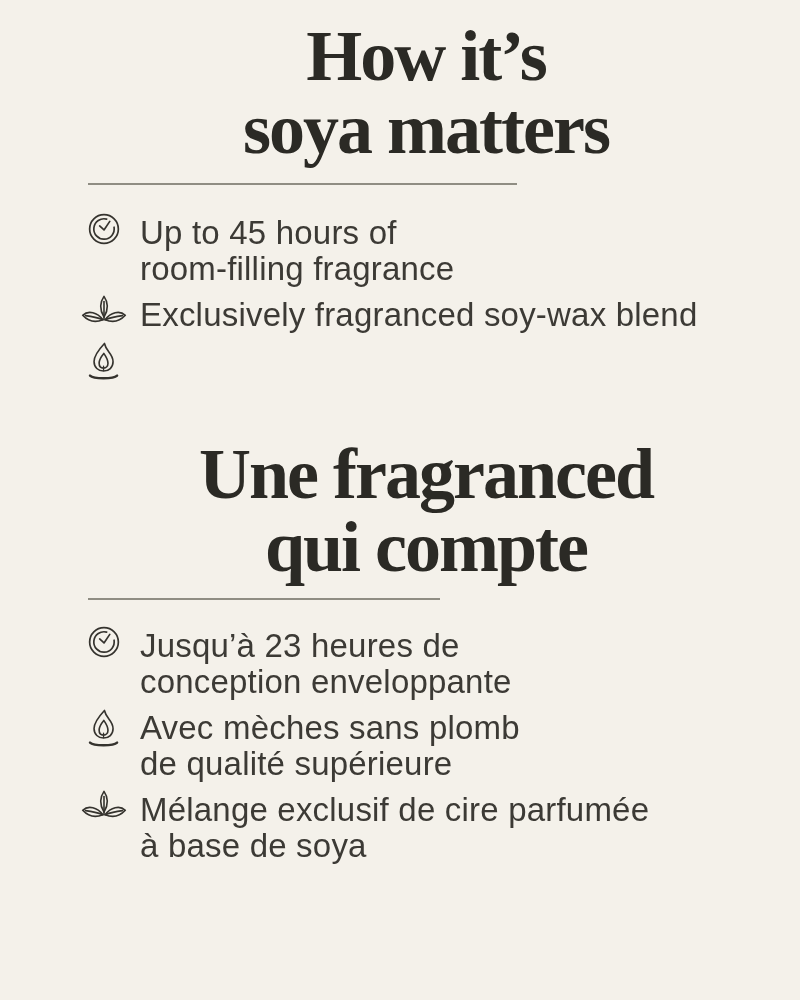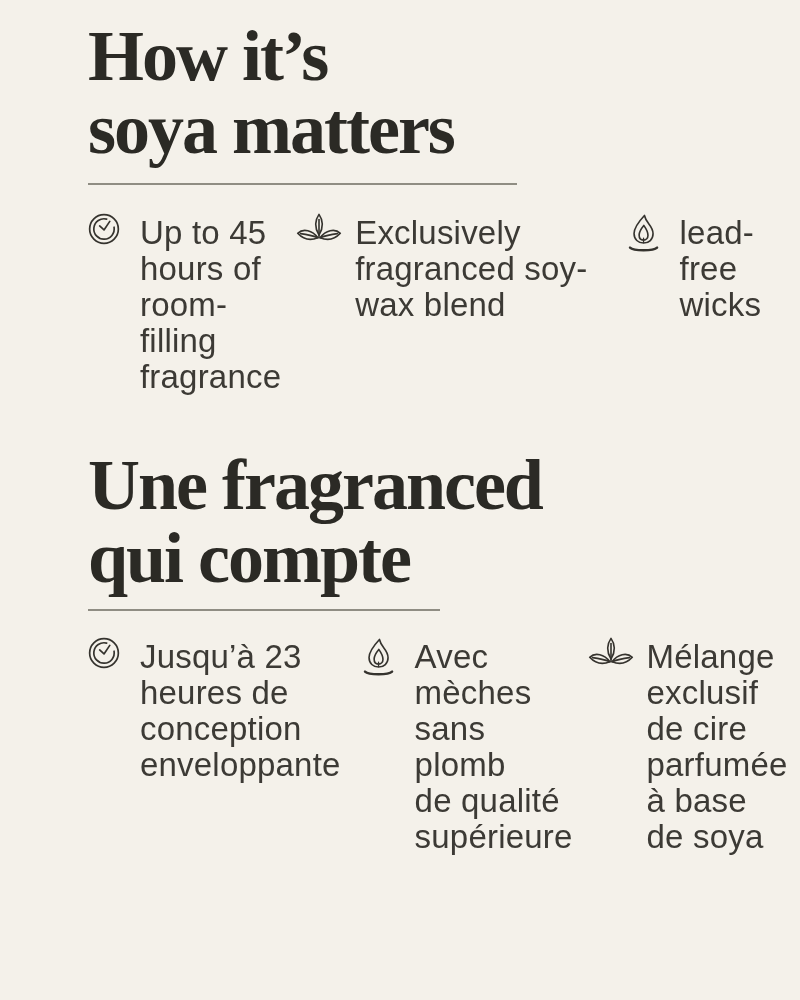--- a/index.html
+++ b/index.html
@@ -14,37 +14,38 @@
     padding: 20px 36px 0 88px;
   }
 
   .section-heading {
     font-family: "Liberation Serif", serif;
     font-weight: 700;
     font-size: 72px;
     line-height: 1.01;
     letter-spacing: -2px;
     color: #2b2a25;
+    text-align: center;
   }
   .section-heading .hl { display: block; }
 
   .rule {
     border: none;
     border-top: 2px solid #8f8d83;
     margin-top: 18px;
   }
   .rule-en { width: 429px; }
   .rule-fr { width: 352px; }
 
   .features {
     list-style: none;
     margin-top: 30px;
     display: flex;
-    flex-direction: row;
-    gap: 22px;
+    flex-direction: column;
+    gap: 10px;
   }
   .feature {
     display: flex;
     gap: 10px;
     align-items: flex-start;
   }
   .icon-box {
     flex: none;
     width: 52px;
     margin-left: -10px;
@@ -115,21 +116,20 @@
       <li class="feature">
         <span class="icon-box">
           <svg width="38" height="44" viewBox="0 0 42 46" fill="none" stroke="currentColor" stroke-width="1.8" stroke-linecap="round" stroke-linejoin="round">
             <path d="M 21.5 2.5 C 14.5 10 10 16.5 10 22.5 C 10 29 14.6 33 20.5 33 C 26.4 33 31 29 31 22.8 C 31 18.5 28.6 14.8 26.4 12 C 24.4 9.5 22.4 6.3 21.5 2.5 Z"></path>
             <path d="M 20.8 13.5 C 17.2 17.8 15.6 21 15.6 24.2 C 15.6 27.6 17.7 29.8 20.5 29.8 C 23.3 29.8 25.4 27.6 25.4 24.4 C 25.4 21.2 23.8 17.8 20.8 13.5 Z"></path>
             <path d="M 20.5 27.5 L 20.5 32.5" stroke-width="1.4"></path>
             <path d="M 5.5 38 C 9.5 42 31.5 42 35.5 38" stroke-width="2.6"></path>
           </svg>
         </span>
         <p class="feature-text">
-          <span class="line">lead-free wicks</span>
         </p>
       </li>
 
     </ul>
   </section>
 
   <section class="section-fr">
     <h1 class="section-heading">
       <span class="hl">Une fragranced</span>
       <span class="hl">qui compte</span>

